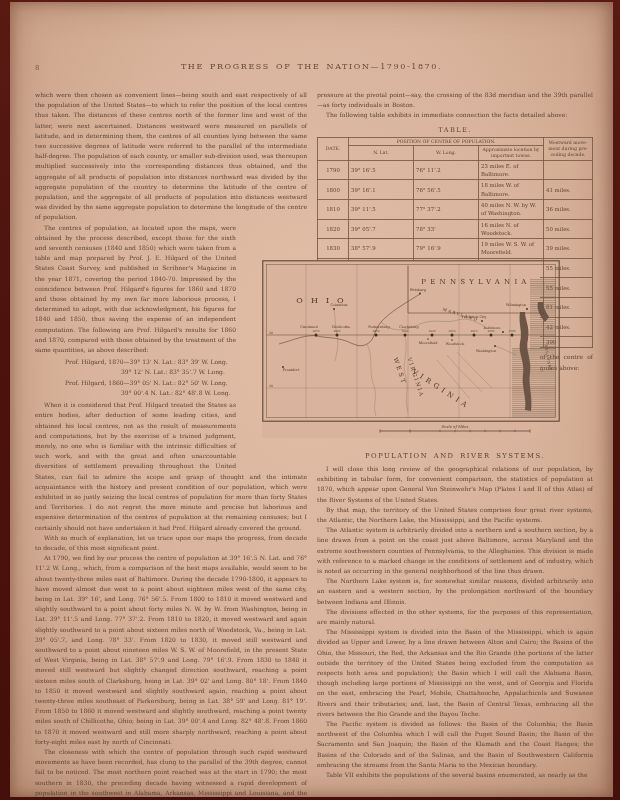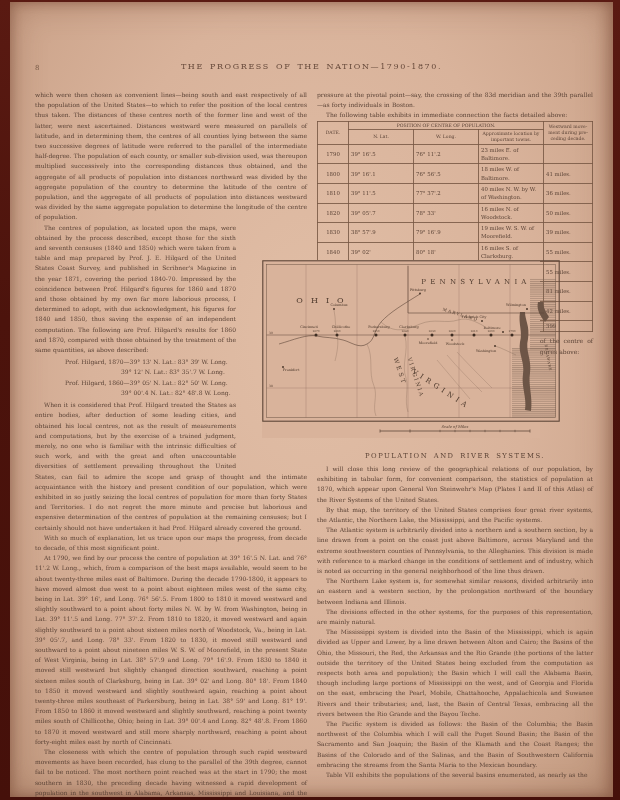--- a/index.html
+++ b/index.html
@@ -85,20 +85,21 @@
     </div>
     <p class="para">When it is considered that Prof. Hilgard treated the States as entire bodies, after deduction of some leading cities, and obtained his local centres, not as the result of measurements and computations, but by the exercise of a trained judgment, merely, no one who is familiar with the intrinsic difficulties of such work, and with the great and often unaccountable diversities of settlement prevailing throughout the United States, can fail to admire the scope and grasp of thought and the intimate acquaintance with the history and present condition of our population, which were exhibited in so justly seizing the local centres of population for more than forty States and Territories.  I do not regret the more minute and precise but laborious and expensive determination of the centres of population at the remaining censuses; but I certainly should not have undertaken it had Prof. Hilgard already covered the ground.</p>
     <p class="para">With so much of explanation, let us trace upon our maps the progress, from decade to decade, of this most significant point.</p>
     <p class="para">At 1790, we find by our process the centre of population at 39° 16'.5 N. Lat. and 76° 11'.2 W. Long., which, from a comparison of the best maps available, would seem to be about twenty-three miles east of Baltimore.  During the decade 1790-1800, it appears to have moved almost due west to a point about eighteen miles west of the same city, being in Lat. 39° 16', and Long. 76° 56'.5.  From 1800 to 1810 it moved westward and slightly southward to a point about forty miles N. W. by W. from Washington, being in Lat. 39° 11'.5 and Long. 77° 37'.2.  From 1810 to 1820, it moved westward and again slightly southward to a point about sixteen miles north of Woodstock, Va., being in Lat. 39° 05'.7, and Long. 78° 33'.  From 1820 to 1830, it moved still westward and southward to a point about nineteen miles W. S. W. of Moorefield, in the present State of West Virginia, being in Lat. 38° 57'.9 and Long. 79° 16'.9.  From 1830 to 1840 it moved still westward but slightly changed direction southward, reaching a point sixteen miles south of Clarksburg, being in Lat. 39° 02' and Long. 80° 18'.  From 1840 to 1850 it moved westward and slightly southward again, reaching a point about twenty-three miles southeast of Parkersburg, being in Lat. 38° 59' and Long. 81° 19'.  From 1850 to 1860 it moved westward and slightly southward, reaching a point twenty miles south of Chillicothe, Ohio; being in Lat. 39° 00'.4 and Long. 82° 48'.8.  From 1860 to 1870 it moved westward and still more sharply northward, reaching a point about forty-eight miles east by north of Cincinnati.</p>
     <p class="para">The closeness with which the centre of population through such rapid westward movements as have been recorded, has clung to the parallel of the 39th degree, cannot fail to be noticed.  The most northern point reached was at the start in 1790; the most southern in 1830, the preceding decade having witnessed a rapid development of population in the southwest in Alabama, Arkansas, Mississippi and Louisiana, and the accession of Florida to the Union.  The extreme variation in latitude has been less than nineteen minutes; while the eighty years of record have accomplished a movement in longitude of nearly seven degrees and a half.  Assuming the westward movement to have been uniformly along the parallel of the 39th degree, the westward movement for each decade has been as follows: 1790 to 1800, forty-one miles; 1800 to 1810, thirty-six miles; 1810 to 1820, fifty miles; 1820-30, thirty-nine miles; 1830 to 1840, fifty-five miles; 1840 to 1850, fifty-five miles; 1850 to 1860, eighty-one miles; from 1860 to 1870, forty-two miles.  The sudden access between 1850 and 1860 was due to the transfer of a considerable body of population from the Atlantic to the Pacific coast, twelve individuals in San Francisco exerting as much</p>
   </div>
 
   <div class="col-right-top">
     <p class="para noindent">pressure at the pivotal point—say, the crossing of the 83d meridian and the 39th parallel—as forty individuals in Boston.</p>
     <p class="para">The following table exhibits in immediate connection the facts detailed above:</p>
+    <div class="table-title">TABLE.</div>
 
     <table class="census">
       <thead>
         <tr>
           <th class="c-date" rowspan="2">DATE.</th>
           <th colspan="3">POSITION OF CENTRE OF POPULATION.</th>
           <th class="c-move" rowspan="2">Westward move-ment during pre-ceding decade.</th>
         </tr>
         <tr>
           <th class="c-lat">N. Lat.</th>

